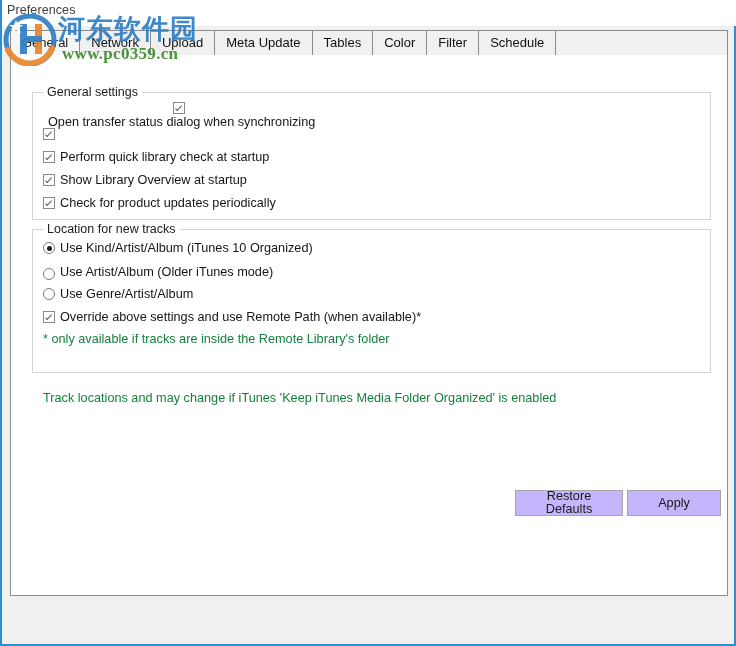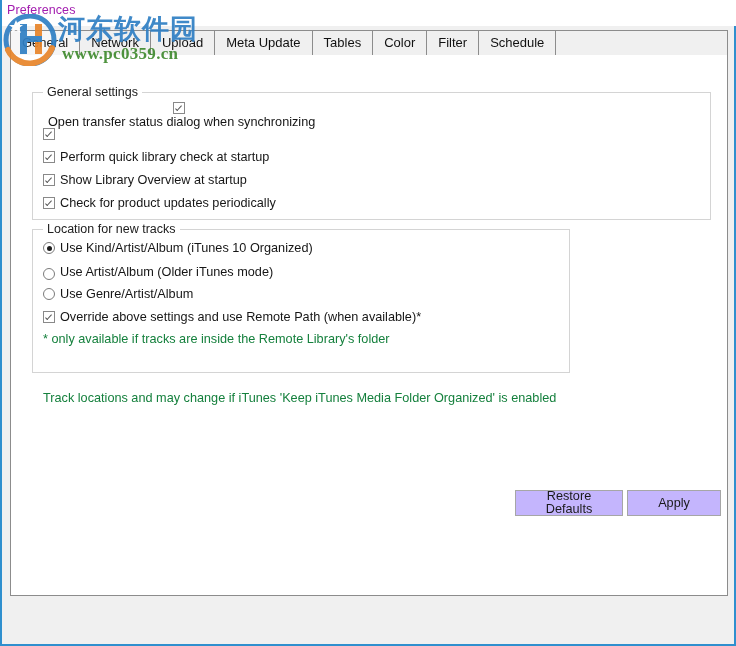--- a/index.html
+++ b/index.html
@@ -30,21 +30,21 @@
     position: absolute;
     left: 0; top: 0;
     width: 736px; height: 26px;
     background: #ffffff;
     box-sizing: border-box;
   }
   #title-text {
     position: absolute;
     left: 5px; top: 3px;
     font-size: 12.5px;
-    color: #a21caf;
+    color: #404040;
     letter-spacing: 0.1px;
     white-space: nowrap;
   }
 
   
   #tabcontrol {
     position: absolute;
     left: 8px; top: 30px;
     width: 718px; height: 566px;
   }
@@ -112,21 +112,21 @@
     top: -8px;
     left: 10px;
     padding: 0 4px;
     background: #ffffff;
     font-size: 12.5px;
     color: #202020;
     white-space: nowrap;
   }
 
   #gb-general { left: 21px; top: 37px; width: 679px; height: 128px; }
-  #gb-location { left: 21px; top: 174px; width: 538px; height: 144px; }
+  #gb-location { left: 21px; top: 174px; width: 679px; height: 144px; }
 
   
   .opt {
     position: absolute;
     display: flex;
     align-items: center;
     height: 18px;
     white-space: nowrap;
     font-size: 12.7px;
     color: #161616;

